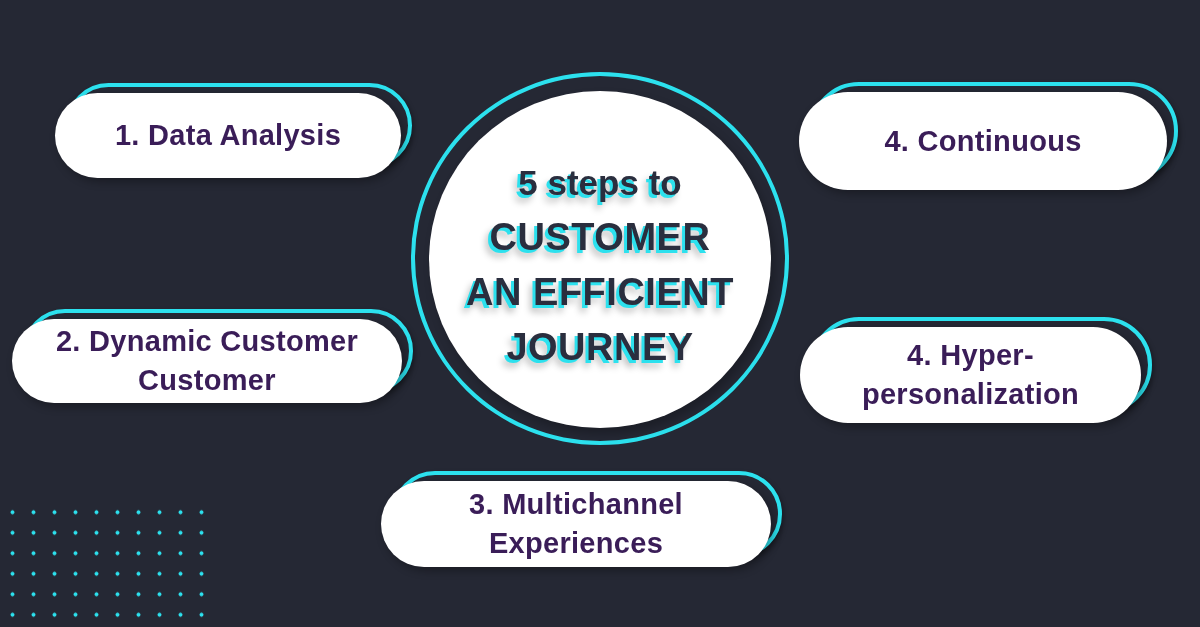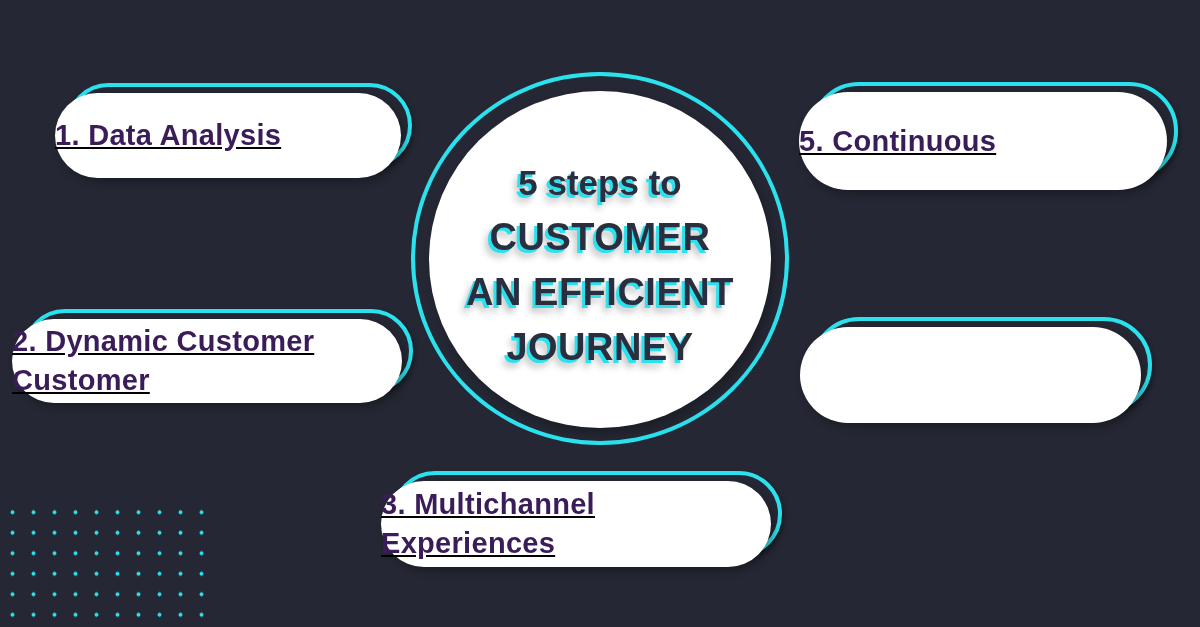--- a/index.html
+++ b/index.html
@@ -74,25 +74,24 @@
     border-radius: 999px;
     box-shadow: 2px 3px 5px rgba(0,0,0,0.35);
   }
   .pill {
     position: absolute;
     inset: 0;
     background: var(--pill-bg);
     border-radius: 999px;
     display: flex;
     flex-direction: column;
-    align-items: flex-start;
+    align-items: center;
     justify-content: center;
     text-align: center;
     box-shadow: 3px 4px 8px rgba(0,0,0,0.30);
-    text-decoration: underline;
   }
   .p-line {
     display: block;
     font-size: 29px;
     font-weight: 600;
     line-height: 39px;
     color: var(--pill-text);
     letter-spacing: 0.3px;
     white-space: nowrap;
   }
@@ -122,21 +121,21 @@
     <div class="pill-outline"></div>
     <div class="pill">
       <span class="p-line">1. Data Analysis</span>
 
     </div>
   </section>
 
   <section class="pill-group pg-5">
     <div class="pill-outline"></div>
     <div class="pill">
-      <span class="p-line">5. Continuous</span>
+      <span class="p-line">4. Continuous</span>
     </div>
   </section>
 
   <section>
     <div class="circle-ring"></div>
     <div class="circle">
       <h1 class="title">
         <span class="t-line t-sub">5 steps to</span>
         <span class="t-line">CUSTOMER</span>
         <span class="t-line">AN EFFICIENT</span>
@@ -149,20 +148,22 @@
     <div class="pill-outline"></div>
     <div class="pill">
       <span class="p-line">2. Dynamic Customer</span>
       <span class="p-line">Customer</span>
     </div>
   </section>
 
   <section class="pill-group pg-4">
     <div class="pill-outline"></div>
     <div class="pill">
+      <span class="p-line">4. Hyper-</span>
+      <span class="p-line">personalization</span>
     </div>
   </section>
 
   <section class="pill-group pg-3">
     <div class="pill-outline"></div>
     <div class="pill">
       <span class="p-line">3. Multichannel</span>
       <span class="p-line">Experiences</span>
     </div>
   </section>

